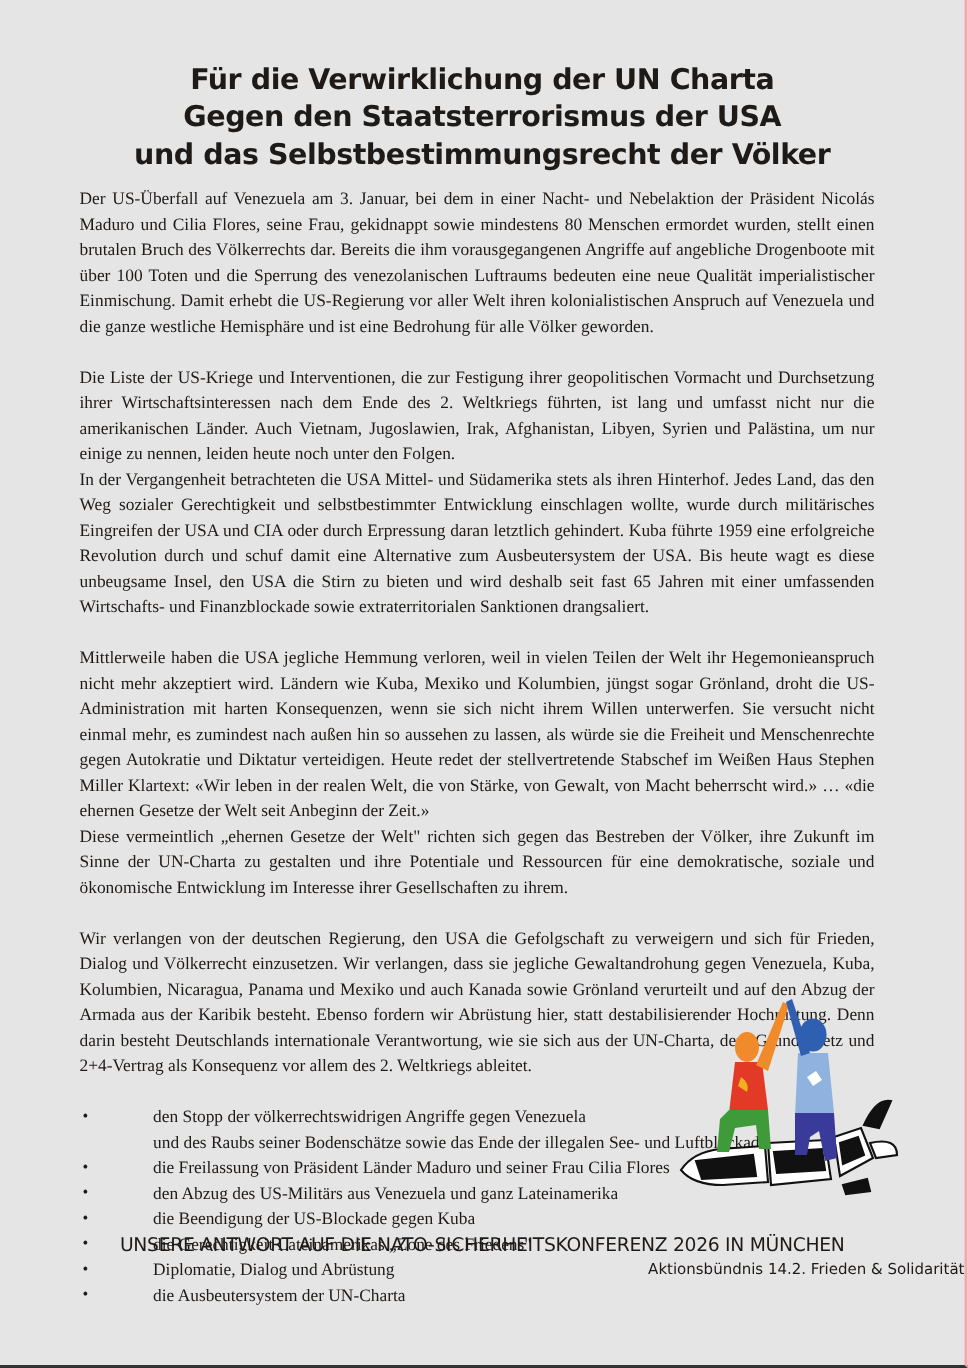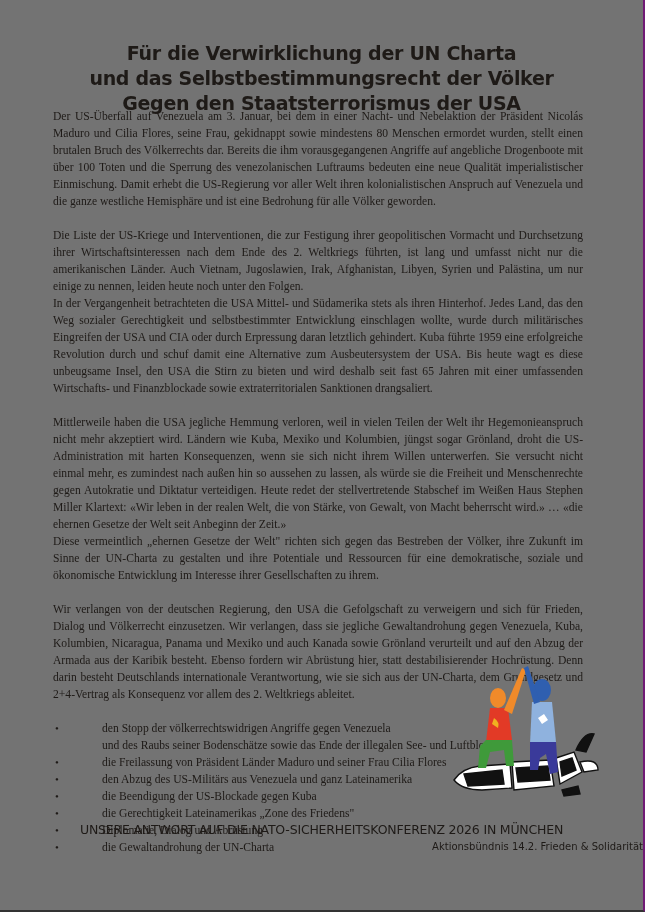--- a/index.html
+++ b/index.html
@@ -1,36 +1,36 @@
 <!DOCTYPE html>
 <html><head>
 <meta charset="utf-8">
 <style>
   html, body { margin: 0; padding: 0; background: #ffffff; }
   body { width: 645px; height: 912px; position: relative; overflow: hidden; }
   .page {
     position: absolute; left: 0; top: 0;
     width: 643px; height: 910px;
-    background: #737373;
-    border-right: 2px solid #701a75;
+    background: #e5e5e5;
+    border-right: 2px solid #fca5a5;
     border-bottom: 2px solid #333333;
   }
   .title {
     position: absolute; left: 0; top: 41px; width: 643px;
     text-align: center;
     font-family: "DejaVu Sans", sans-serif;
     font-weight: bold;
     font-size: 19px;
     line-height: 25px;
     color: #1e1a17;
     letter-spacing: -0.3px;
   }
   .title div { white-space: nowrap; }
   .body {
-    position: absolute; left: 53px; top: 108px; width: 530px;
+    position: absolute; left: 53px; top: 124px; width: 530px;
     font-family: "Liberation Serif", serif;
     font-size: 11.6px;
     line-height: 17px;
     color: #1e1a17;
   }
   .para { margin: 0; text-align: justify; text-align-last: left; }
   .gap { height: 17px; }
   .list-intro { margin: 0; }
   ul.demands { list-style: none; margin: 0; padding: 0; }
   ul.demands li { position: relative; padding-left: 17px; margin: 0; }
@@ -51,22 +51,22 @@
     position: absolute; left: 452px; top: 662px; width: 150px; height: 146px;
   }
 </style>
 </head>
 <body>
 
 <div class="page">
 
   <div class="title">
     <div>Für die Verwirklichung der UN Charta</div>
+    <div>Gegen den Staatsterrorismus der USA</div>
     <div>und das Selbstbestimmungsrecht der Völker</div>
-    <div>Gegen den Staatsterrorismus der USA</div>
   </div>
 
   <div class="body">
     <p class="para">Der US-Überfall auf Venezuela am 3. Januar, bei dem in einer Nacht- und Nebelaktion der Präsident Nicolás Maduro und Cilia Flores, seine Frau, gekidnappt sowie mindestens 80 Menschen ermordet wurden, stellt einen brutalen Bruch des Völkerrechts dar. Bereits die ihm vorausgegangenen Angriffe auf angebliche Drogenboote mit über 100 Toten und die Sperrung des venezolanischen Luftraums bedeuten eine neue Qualität imperialistischer Einmischung. Damit erhebt die US-Regierung vor aller Welt ihren kolonialistischen Anspruch auf Venezuela und die ganze westliche Hemisphäre und ist eine Bedrohung für alle Völker geworden.</p>
     <div class="gap"></div>
     <p class="para">Die Liste der US-Kriege und Interventionen, die zur Festigung ihrer geopolitischen Vormacht und Durchsetzung ihrer Wirtschaftsinteressen nach dem Ende des 2. Weltkriegs führten, ist lang und umfasst nicht nur die amerikanischen Länder. Auch Vietnam, Jugoslawien, Irak, Afghanistan, Libyen, Syrien und Palästina, um nur einige zu nennen, leiden heute noch unter den Folgen.</p>
     <p class="para">In der Vergangenheit betrachteten die USA Mittel- und Südamerika stets als ihren Hinterhof. Jedes Land, das den Weg sozialer Gerechtigkeit und selbstbestimmter Entwicklung einschlagen wollte, wurde durch militärisches Eingreifen der USA und CIA oder durch Erpressung daran letztlich gehindert. Kuba führte 1959 eine erfolgreiche Revolution durch und schuf damit eine Alternative zum Ausbeutersystem der USA. Bis heute wagt es diese unbeugsame Insel, den USA die Stirn zu bieten und wird deshalb seit fast 65 Jahren mit einer umfassenden Wirtschafts- und Finanzblockade sowie extraterritorialen Sanktionen drangsaliert.</p>
     <div class="gap"></div>
     <p class="para">Mittlerweile haben die USA jegliche Hemmung verloren, weil in vielen Teilen der Welt ihr Hegemonieanspruch nicht mehr akzeptiert wird. Ländern wie Kuba, Mexiko und Kolumbien, jüngst sogar Grönland, droht die US-Administration mit harten Konsequenzen, wenn sie sich nicht ihrem Willen unterwerfen. Sie versucht nicht einmal mehr, es zumindest nach außen hin so aussehen zu lassen, als würde sie die Freiheit und Menschenrechte gegen Autokratie und Diktatur verteidigen. Heute redet der stellvertretende Stabschef im Weißen Haus Stephen Miller Klartext: «Wir leben in der realen Welt, die von Stärke, von Gewalt, von Macht beherrscht wird.» … «die ehernen Gesetze der Welt seit Anbeginn der Zeit.»</p>
     <p class="para">Diese vermeintlich „ehernen Gesetze der Welt" richten sich gegen das Bestreben der Völker, ihre Zukunft im Sinne der UN-Charta zu gestalten und ihre Potentiale und Ressourcen für eine demokratische, soziale und ökonomische Entwicklung im Interesse ihrer Gesellschaften zu ihrem.</p>
@@ -94,21 +94,21 @@
       <li>
         <span class="bullet">•</span>
         <span class="line">die Gerechtigkeit Lateinamerikas „Zone des Friedens"</span>
       </li>
       <li>
         <span class="bullet">•</span>
         <span class="line">Diplomatie, Dialog und Abrüstung</span>
       </li>
       <li>
         <span class="bullet">•</span>
-        <span class="line">die Gewaltandrohung der UN-Charta</span>
+        <span class="line">die Ausbeutersystem der UN-Charta</span>
       </li>
     </ul>
   </div>
 
   <svg class="illustration" viewBox="0 0 150 146" xmlns="http://www.w3.org/2000/svg">
 
     <g stroke="#111" stroke-width="1.4" fill="#fff">
       <path d="M2 118 Q10 106 28 104 L58 102 L60 126 L30 128 Q10 128 2 118 Z"></path>
       <path d="M12 112 L50 108 L52 122 L16 124 Z" fill="#111"></path>
       <path d="M60 100 L98 98 L102 124 L62 128 Z"></path>

